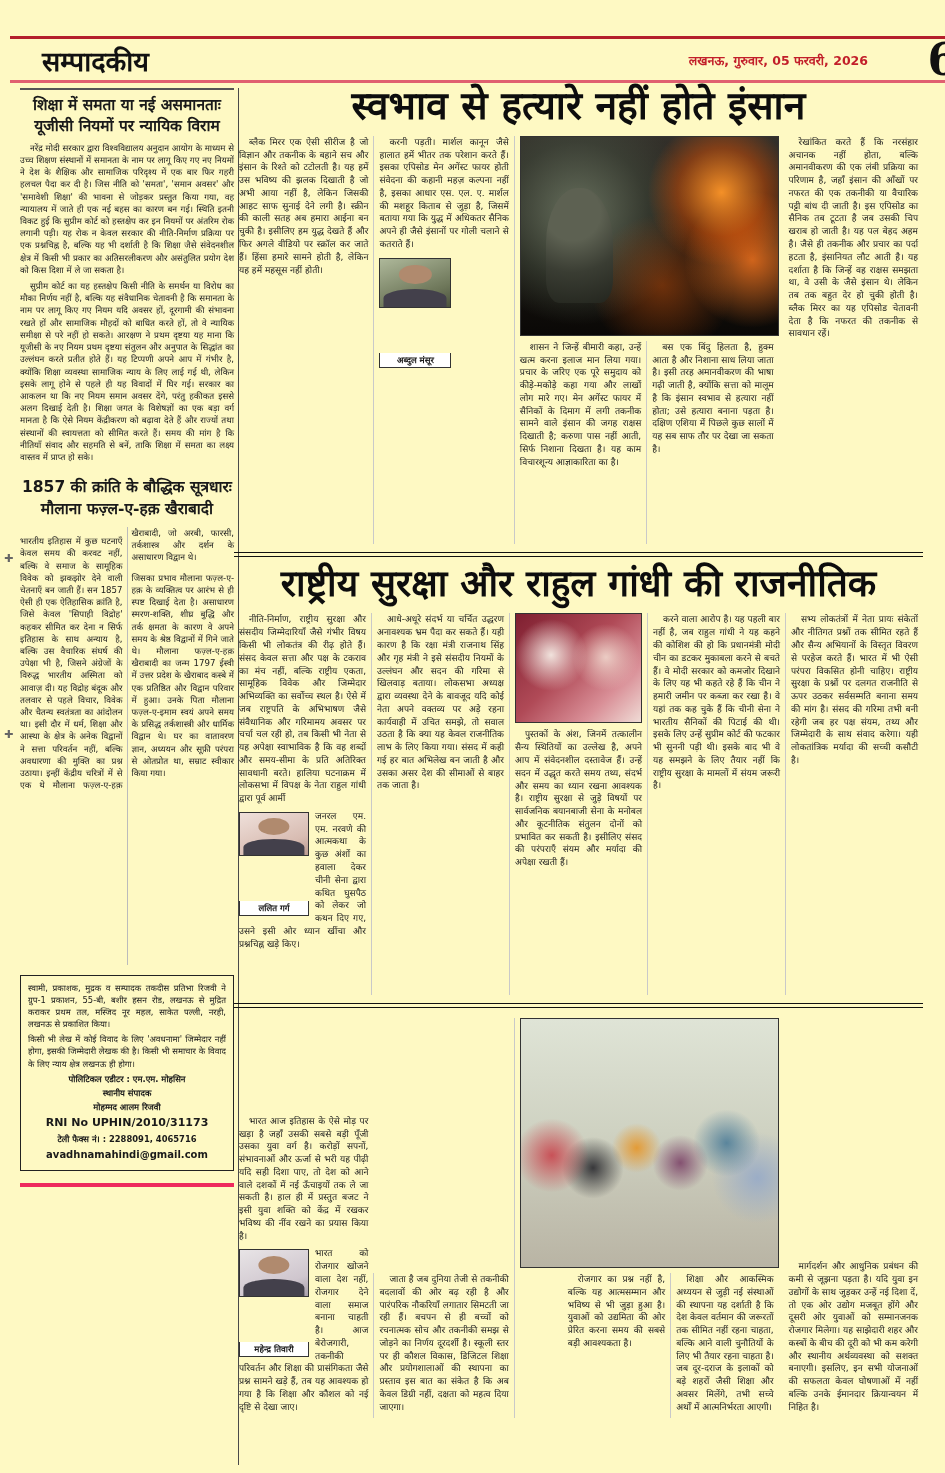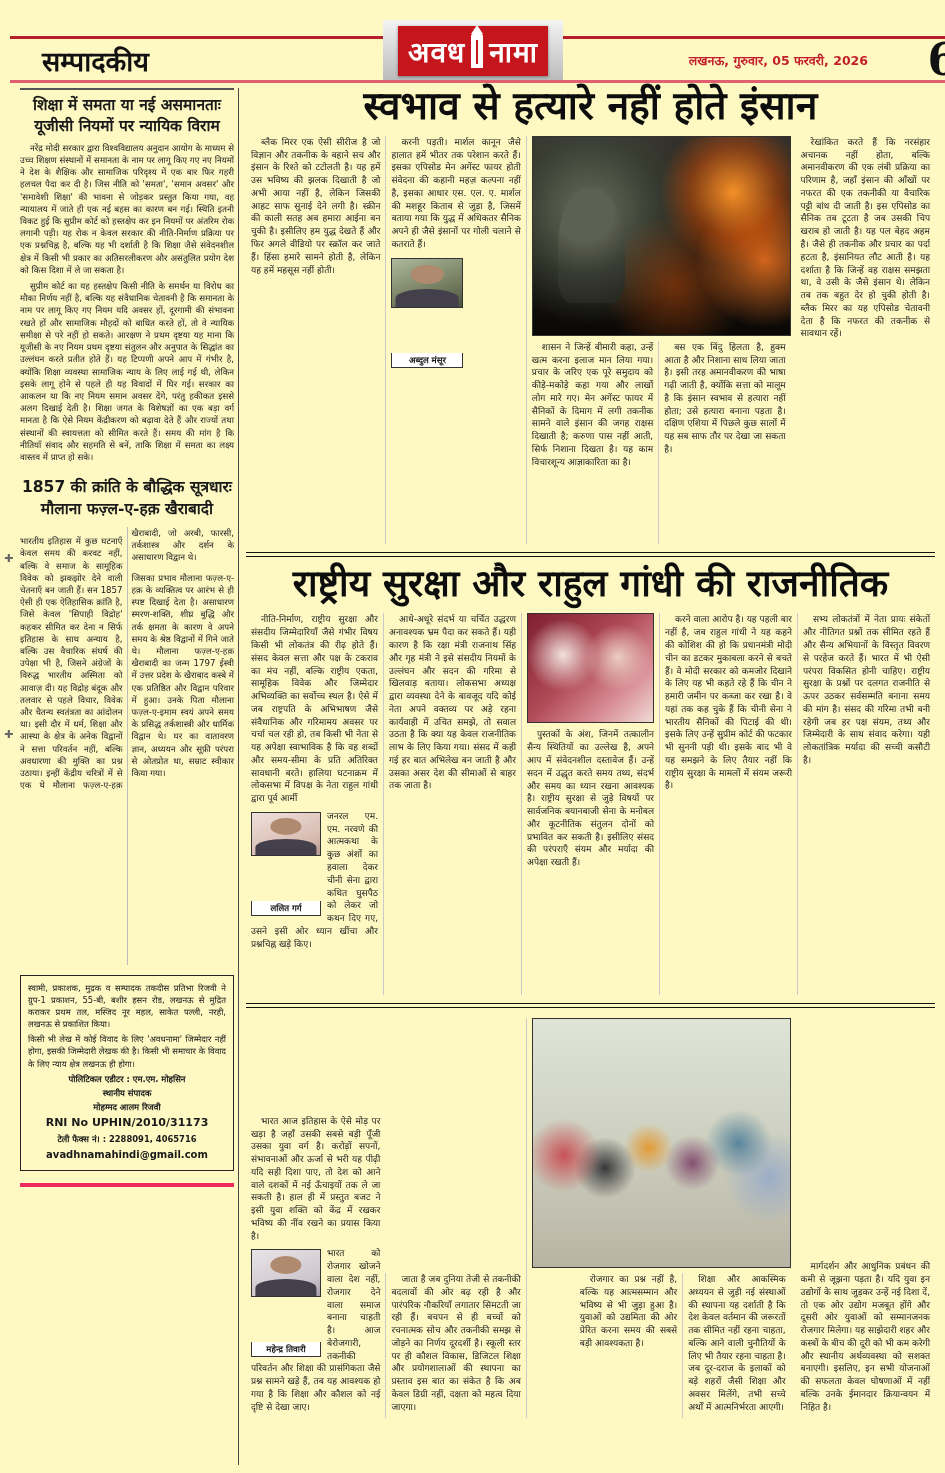--- a/index.html
+++ b/index.html
@@ -17,21 +17,21 @@
   .tower::before{content:'';position:absolute;left:50%;top:-9px;transform:translateX(-50%);
                  border-left:6px solid transparent;border-right:6px solid transparent;border-bottom:9px solid #fff;}
   .tower::after{content:'';position:absolute;left:50%;top:6px;transform:translateX(-50%);
                 width:2px;height:24px;background:#c4161c;}
   .dateline{position:absolute;right:118px;top:52px;font-size:12.5px;font-weight:bold;color:#c21f2a;}
   .page-num{position:absolute;right:28px;top:34px;font-size:44px;font-weight:bold;font-family:"DejaVu Serif",serif;color:#111;}
   
   .vsep{position:absolute;left:238px;top:88px;bottom:8px;width:1px;background:#4a4a4a;}
   .regmark{position:absolute;color:#666;font-size:11px;}
   .leftcol{position:absolute;left:20px;top:88px;width:214px;}
-  .main{position:absolute;left:246px;top:85px;width:689px;}
+  .main{position:absolute;left:234px;top:85px;width:689px;}
   
   .ed-head{font-size:15.5px;font-weight:bold;text-align:center;line-height:1.35;
            border-top:2px solid #555;padding-top:5px;margin-bottom:5px;}
   .ed-body{font-size:8.6px;line-height:1.42;text-align:justify;}
   .ed-body p{margin:0 0 4px 0;text-indent:10px;}
   .ed2-head{font-size:15.5px;font-weight:bold;text-align:center;line-height:1.4;margin:14px 0 6px 0;}
   .ed2-body{font-size:8.6px;line-height:1.42;text-align:justify;column-count:2;column-gap:9px;
             column-rule:1px solid #bbb;height:438px;}
   .imprint{border:1.5px solid #222;margin-top:10px;padding:6px 7px;font-size:8.4px;line-height:1.45;text-align:justify;}
   .imprint p{margin:0 0 3px 0;}
@@ -87,27 +87,20 @@
   .pic.pinkbg{background:linear-gradient(160deg,#efe0da,#d8bcb2 70%,#bb9a90);}
   .pic.bluebg{background:linear-gradient(160deg,#e8e4e6,#cfc6ce 70%,#a9a0ab);}
 </style>
 </head>
 <body>
 
 <div class="sheet">
 
   <div class="rule-top"></div>
   <div class="section-name">सम्पादकीय</div>
-  <div class="logo-wrap">
-    <div class="logo-box">
-      <span>अवध</span>
-      <span class="tower"></span>
-      <span>नामा</span>
-    </div>
-  </div>
   <div class="dateline">लखनऊ, गुरुवार, 05 फरवरी, 2026</div>
   <div class="page-num">6</div>
   <div class="rule-under"></div>
 
   <div class="vsep"></div>
   <span class="regmark" style="left:4px;top:552px;">✚</span>
   <span class="regmark" style="left:4px;top:728px;">✚</span>
 
   <div class="leftcol">
 

